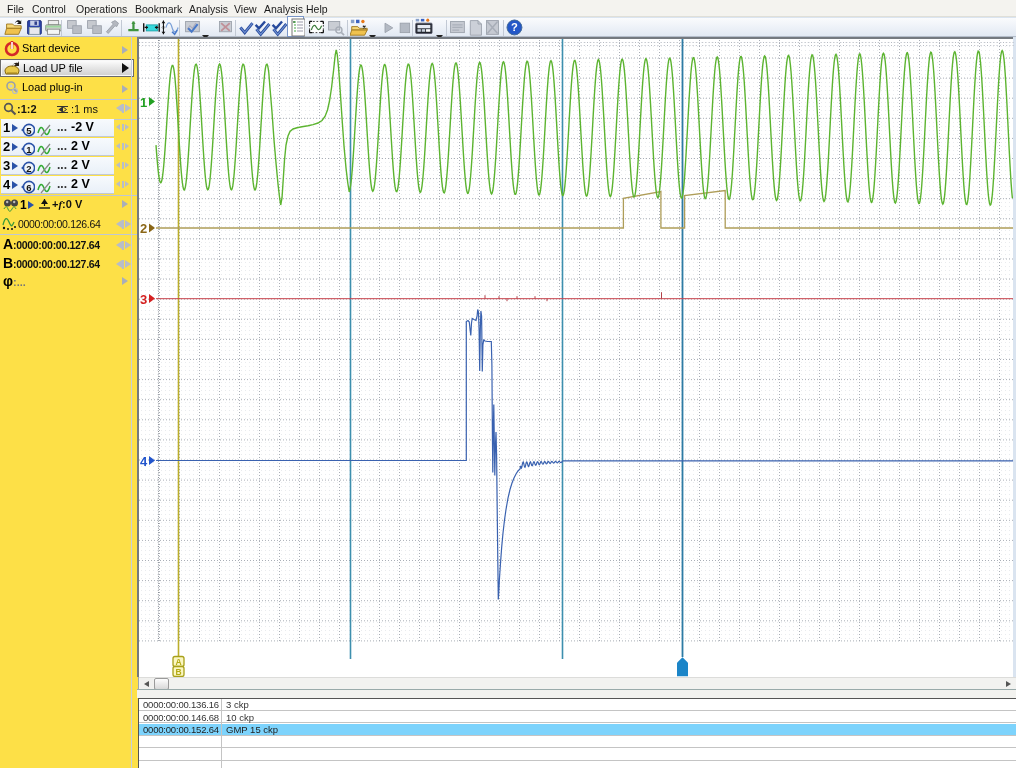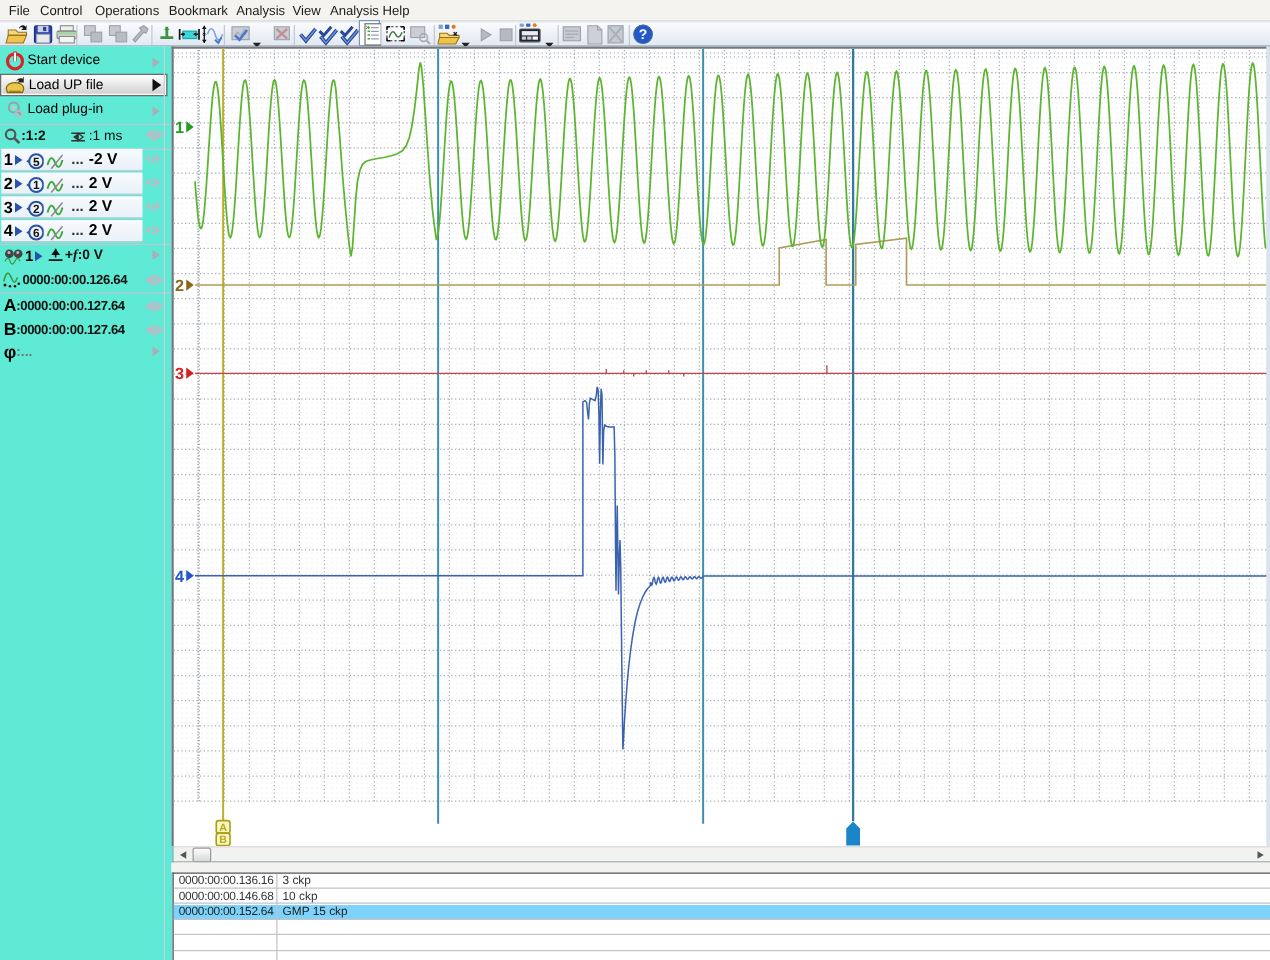--- a/index.html
+++ b/index.html
@@ -1,18 +1,18 @@
 <!DOCTYPE html>
 <html><head><meta charset="utf-8"><style>
 *{margin:0;padding:0;box-sizing:border-box}
 body{width:1016px;height:768px;font-family:"Liberation Sans",sans-serif;overflow:hidden;background:#dae4f0}
 #menubar{position:absolute;left:0;top:0;width:1016px;height:17px;background:#f4f3ef;border-bottom:1px solid #e0dfd8}
 #menubar span{position:absolute;top:3px;font-size:10.5px;color:#1a1a1a}
 #toolbar{position:absolute;left:0;top:18px;width:1016px;height:19px;background:linear-gradient(#fafbfd,#e2e9f3);border-bottom:1px solid #b4bdca}
-#leftpanel{position:absolute;left:0;top:37px;width:139px;height:731px;background:#5eead4;border-right:1px solid #9aa4b2}
+#leftpanel{position:absolute;left:0;top:37px;width:139px;height:731px;background:#fde047;border-right:1px solid #9aa4b2}
 </style></head>
 <body>
 <div id="menubar">
 <span style="left:7px">File</span>
     <span style="left:32px">Control</span>
     <span style="left:76px">Operations</span>
     <span style="left:135px">Bookmark</span>
     <span style="left:189px">Analysis</span>
     <span style="left:234px">View</span>
     <span style="left:264px">Analysis</span>
@@ -361,21 +361,21 @@
       <div style="position:absolute;left:122px;top:4px;width:0;height:0;border-left:6px solid #a9aeb9;border-top:4px solid transparent;border-bottom:4px solid transparent"></div>
     </div>
     <div style="position:absolute;left:0;top:178px;width:137px;height:18px">
 <svg style="position:absolute;left:2px;top:1px" width="16" height="15" viewBox="0 0 16 15">
         <path d="M1,9c2-8 4-8 6-3s3,5 5,0" stroke="#3a9a3a" stroke-width="1.3" fill="none"></path>
         <circle cx="2" cy="12" r="1.2" fill="#111"></circle>
         <circle cx="6" cy="13" r="1" fill="#111"></circle>
         <circle cx="10" cy="13" r="1" fill="#111"></circle>
         <circle cx="13" cy="11" r="1" fill="#111"></circle>
       </svg>
-<span style="position:absolute;left:18px;top:3px;font-size:10.5px;font-weight:bold;color:#111;letter-spacing:-0.3px">0000:00:00.126.64</span>
+<span style="position:absolute;left:18px;top:3px;font-size:10.5px;font-weight:normal;color:#111;letter-spacing:-0.3px">0000:00:00.126.64</span>
       <div style="position:absolute;left:116px;top:5px;width:0;height:0;border-right:6px solid #b8bdc8;border-top:4.5px solid transparent;border-bottom:4.5px solid transparent"></div>
       <div style="position:absolute;left:122px;top:5px;width:1.5px;height:9px;background:#b8bdc8"></div>
       <div style="position:absolute;left:125px;top:5px;width:0;height:0;border-left:6px solid #b8bdc8;border-top:4.5px solid transparent;border-bottom:4.5px solid transparent"></div>
     </div>
     <div style="position:absolute;left:0;top:196.5px;width:137px;height:1px;background:#bfc7d4"></div>
     <div style="position:absolute;left:0;top:199px;width:137px;height:18px">
 <span style="position:absolute;left:3px;top:0px;font-size:14px;font-weight:bold;color:#000">A</span>
 <span style="position:absolute;left:13px;top:3px;font-size:10.5px;font-weight:bold;color:#111;letter-spacing:-0.3px">:0000:00:00.127.64</span>
       <div style="position:absolute;left:116px;top:5px;width:0;height:0;border-right:6px solid #b8bdc8;border-top:4.5px solid transparent;border-bottom:4.5px solid transparent"></div>
       <div style="position:absolute;left:122px;top:5px;width:1.5px;height:9px;background:#b8bdc8"></div>

